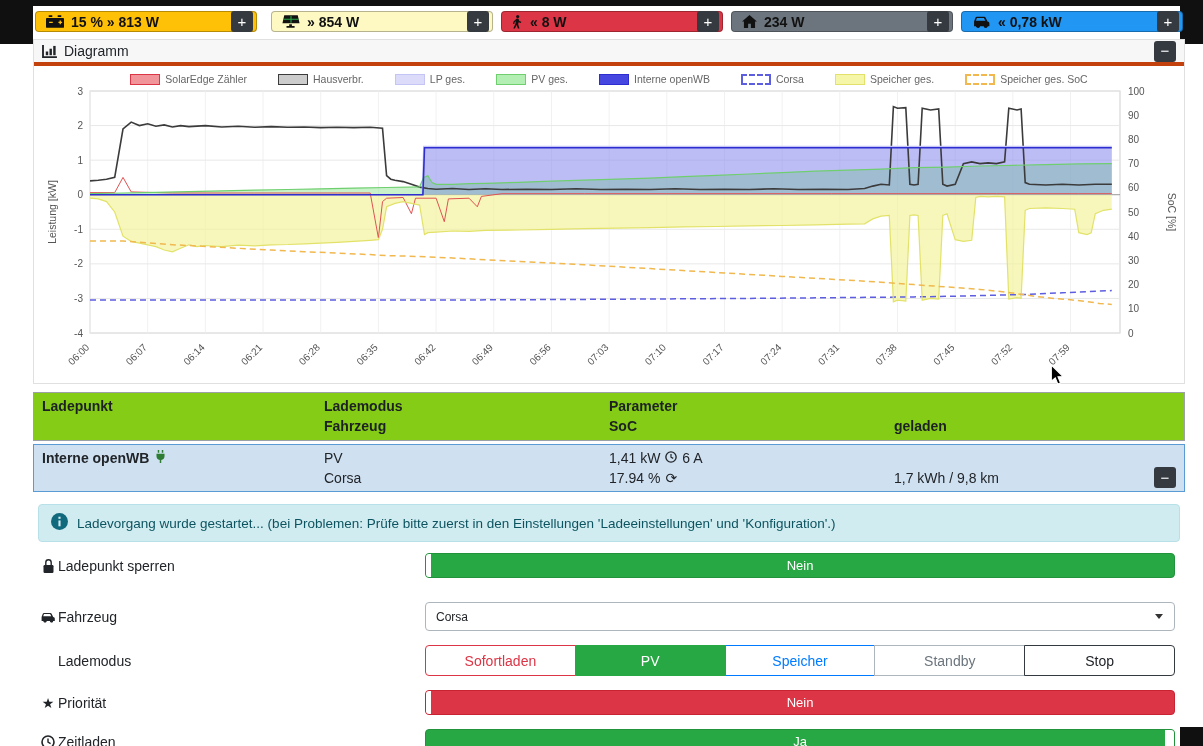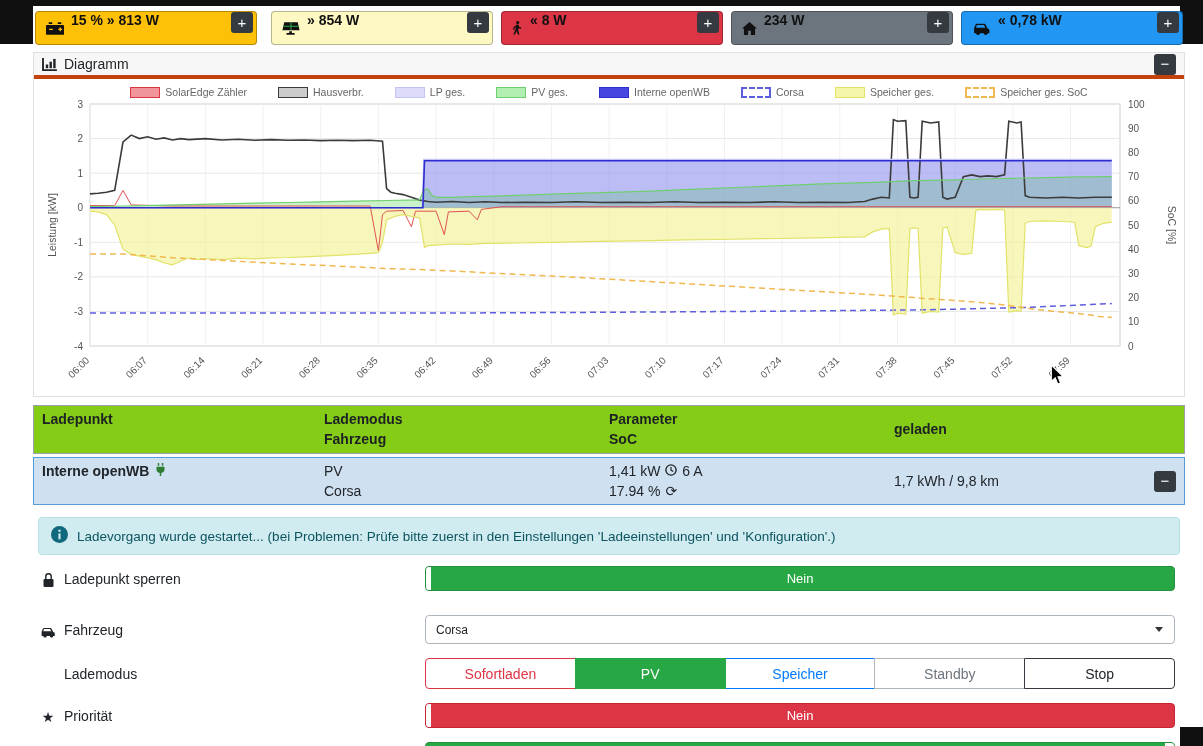--- a/index.html
+++ b/index.html
@@ -6,21 +6,21 @@
   html,body{margin:0;padding:0;background:#222;font-family:"Liberation Sans",sans-serif}
   .screen{position:relative;width:1203px;height:746px;background:#fff;overflow:hidden}
   .chrome-top{position:absolute;left:0;top:0;width:100%;height:6px;background:#101010}
   .chrome-left{position:absolute;left:0;top:6px;width:33px;height:38px;background:#101010}
   .chrome-right{position:absolute;right:0;top:6px;width:23px;height:38px;background:#101010}
   .chrome-corner{position:absolute;right:0;bottom:0;width:23px;height:19px;background:#101010}
   .content{position:absolute;left:33px;top:6px;width:1152px}
 
   
   .badges-row{display:flex;gap:8px;padding:5px 2px 4px 2px}
-  .badge{flex:1;height:34px;border-radius:4px;display:flex;padding:0 3px 0 10px;
+  .badge{flex:1;height:21px;border-radius:4px;display:flex;align-items:center;padding:0 3px 0 10px;
          font-size:14px;font-weight:700;color:#111;border:1px solid rgba(0,0,0,.28)}
   .badge .b-icon{display:inline-flex;align-items:center}
   .badge .b-text{margin-left:7px;white-space:nowrap}
   .sq-btn{margin-left:auto;width:22px;height:21px;background:#343a40;color:#fff;border:none;border-radius:3px;
           font-size:15px;line-height:20px;text-align:center;padding:0;cursor:pointer}
 
   
   .card{margin-top:3px;border:1px solid #e0e0e0;background:#fff}
   .card-header{height:26px;background:#f7f7f7;border-bottom:4px solid #c2410c;display:flex;align-items:center;
                padding:0 8px;font-size:14px;color:#212529}
@@ -31,33 +31,33 @@
   .leg .sw{width:30px;height:11px;display:inline-block}
   #chart{display:block;width:1134px;height:296px}
   #chart .tick{font:10px "Liberation Sans",sans-serif;fill:#555}
   #chart .axis-title{font:10.5px "Liberation Sans",sans-serif;fill:#555}
 
   
   .table-header{margin-top:8px;background:#84cc16;border:1px solid #9ba1a7;display:flex;padding:3px 8px;
                 font-weight:700;font-size:14px;color:#1d2124;line-height:1.45}
   .cp-row{margin-top:3px;background:#cfe0f1;border:1px solid #5a9bd5;display:flex;padding:3px 8px;
           font-size:14px;color:#212529;line-height:1.45}
-  .c1{width:282px}.c2{width:285px}.c3{width:285px}.c4{flex:1;display:flex;align-items:center}
+  .c1{width:282px}.c2{width:285px}.c3{width:285px}.c4{flex:1;display:flex;align-items:flex-end}
   .hl{min-height:20px;display:flex;align-items:center;gap:5px}
   .cp-name{font-weight:700;display:flex;align-items:center;gap:6px}
   .c4 .sq-btn{margin-left:auto;margin-top:1px}
 
   
   .alert{margin:12px 5px 4px;background:#d1ecf1;border:1px solid #b8e0e8;border-radius:4px;padding:8px 12px;
          font-size:13.5px;color:#0c5460;display:flex;align-items:center;gap:9px}
 
   
   .setting-row{display:flex;align-items:center;padding:7px 10px 7px 7px;font-size:14px;color:#212529}
   .row-vehicle{margin-top:10px}
-  .setting-label{width:385px;display:flex;align-items:flex-end;gap:8px}
+  .setting-label{width:385px;display:flex;align-items:center;gap:2px}
   .setting-label .l-icon{display:inline-flex;color:#212529;width:16px;justify-content:center}
   .setting-control{flex:1;position:relative}
   .toggle{position:relative;height:25px;border-radius:4px;color:#fff;font-size:13px;display:flex;align-items:center;
           justify-content:center;cursor:pointer;overflow:hidden}
   .toggle.green{background:#28a745;border:1px solid #23923d}
   .toggle.red{background:#dc3545;border:1px solid #c82333}
   .sliver-left{position:absolute;left:0;top:0;bottom:0;width:5px;background:#fff}
   .sliver-right{position:absolute;right:0;top:0;bottom:0;width:9px;background:#fff}
   .select-wrap{position:relative}
   select.vehicle{width:100%;height:29px;border:1px solid #adb5bd;border-radius:4px;padding:0 10px;font-size:12px;

